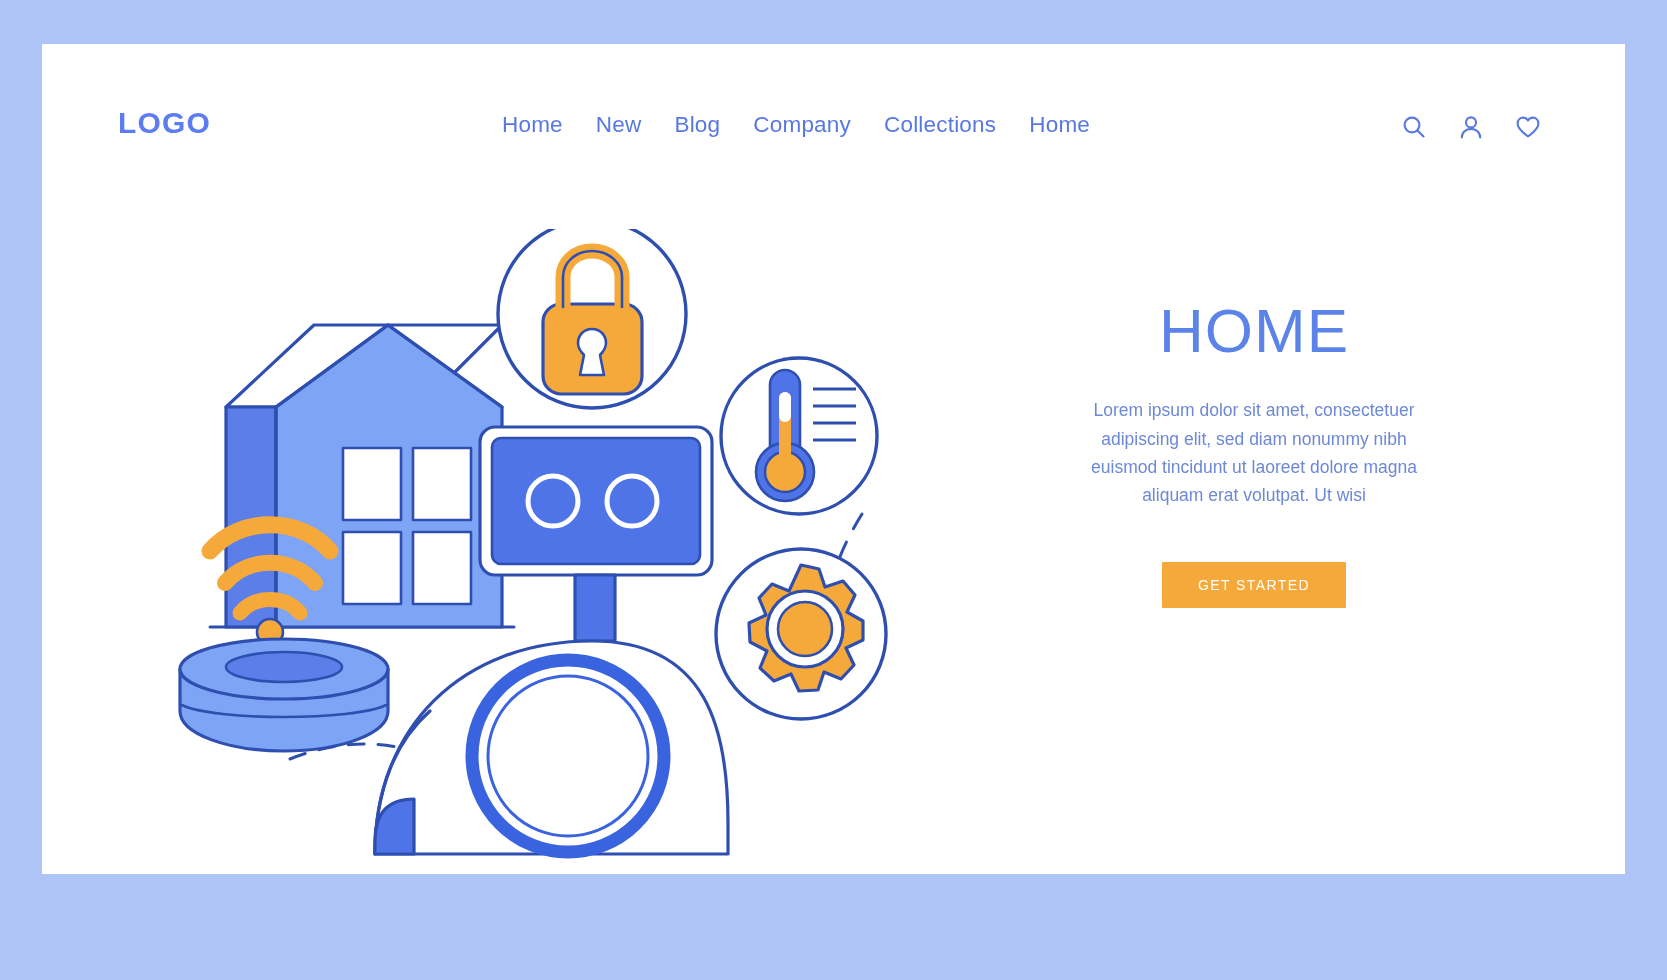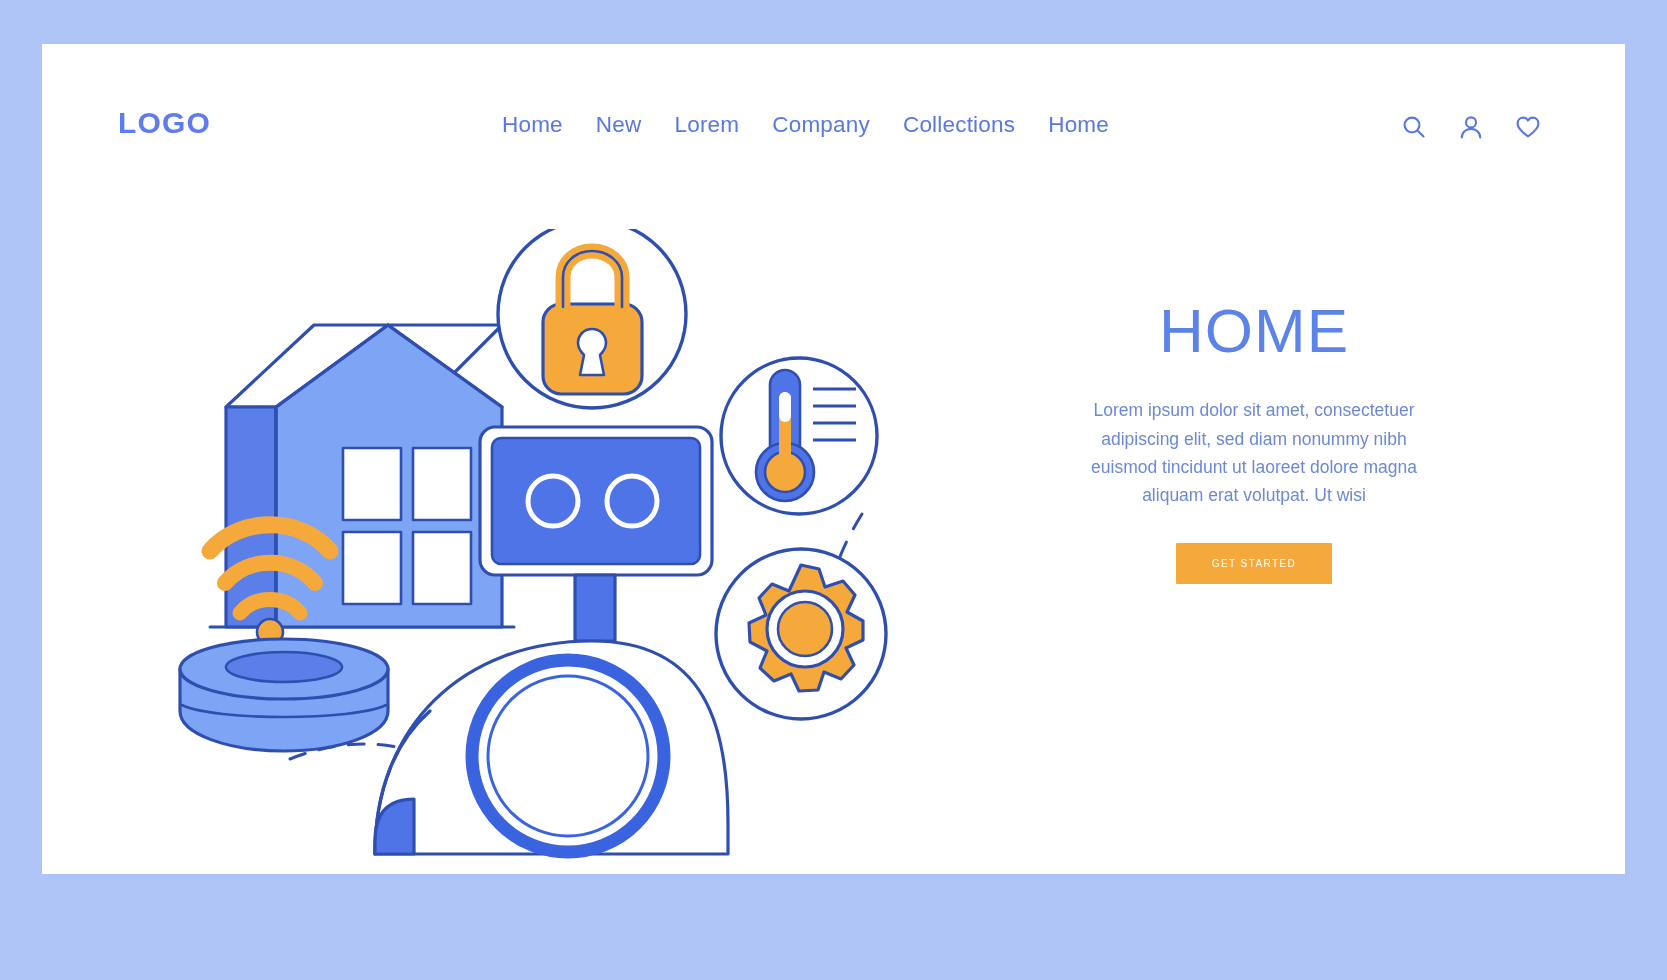--- a/index.html
+++ b/index.html
@@ -84,35 +84,35 @@
   }
   .headline {
     font-size: 62px;
     line-height: 1.2;
     color: #5c84e8;
     font-weight: normal;
     letter-spacing: 1px;
     margin: 0;
   }
   .paragraph {
-    margin: 28px auto 0;
+    margin: 28px auto 8px;
     width: 355px;
     font-size: 17.5px;
     line-height: 1.62;
     color: #6d88d6;
     text-align: center;
   }
   .cta {
     display: inline-block;
-    margin-top: 33px;
+    margin-top: 44px;
     background: #f6a93b;
     color: #ffffff;
     border: none;
     padding: 15px 36px;
-    font-size: 10px;
+    font-size: 14px;
     letter-spacing: 1.4px;
     font-family: "Liberation Sans", sans-serif;
     cursor: pointer;
     border-radius: 1px;
   }
 
   
   .illustration {
     position: absolute;
     left: 120px;
@@ -126,21 +126,21 @@
 
 <div id="page">
   <div class="canvas">
 
     <div class="header">
       <div class="logo">LOGO</div>
 
       <nav class="nav">
         <span class="nav-item">Home</span>
         <span class="nav-item">New</span>
-        <span class="nav-item">Lorem</span>
+        <span class="nav-item">Blog</span>
         <span class="nav-item">Company</span>
         <span class="nav-item">Collections</span>
         <span class="nav-item">Home</span>
       </nav>
 
       <div class="icons">
         <span class="icon-btn">
           <svg width="26" height="26" viewBox="0 0 26 26">
             <circle cx="11" cy="11" r="7.4" fill="none" stroke="#5878e0" stroke-width="2.1"></circle>
             <line x1="16.4" y1="16.4" x2="22.5" y2="22.5" stroke="#5878e0" stroke-width="2.1" stroke-linecap="round"></line>

